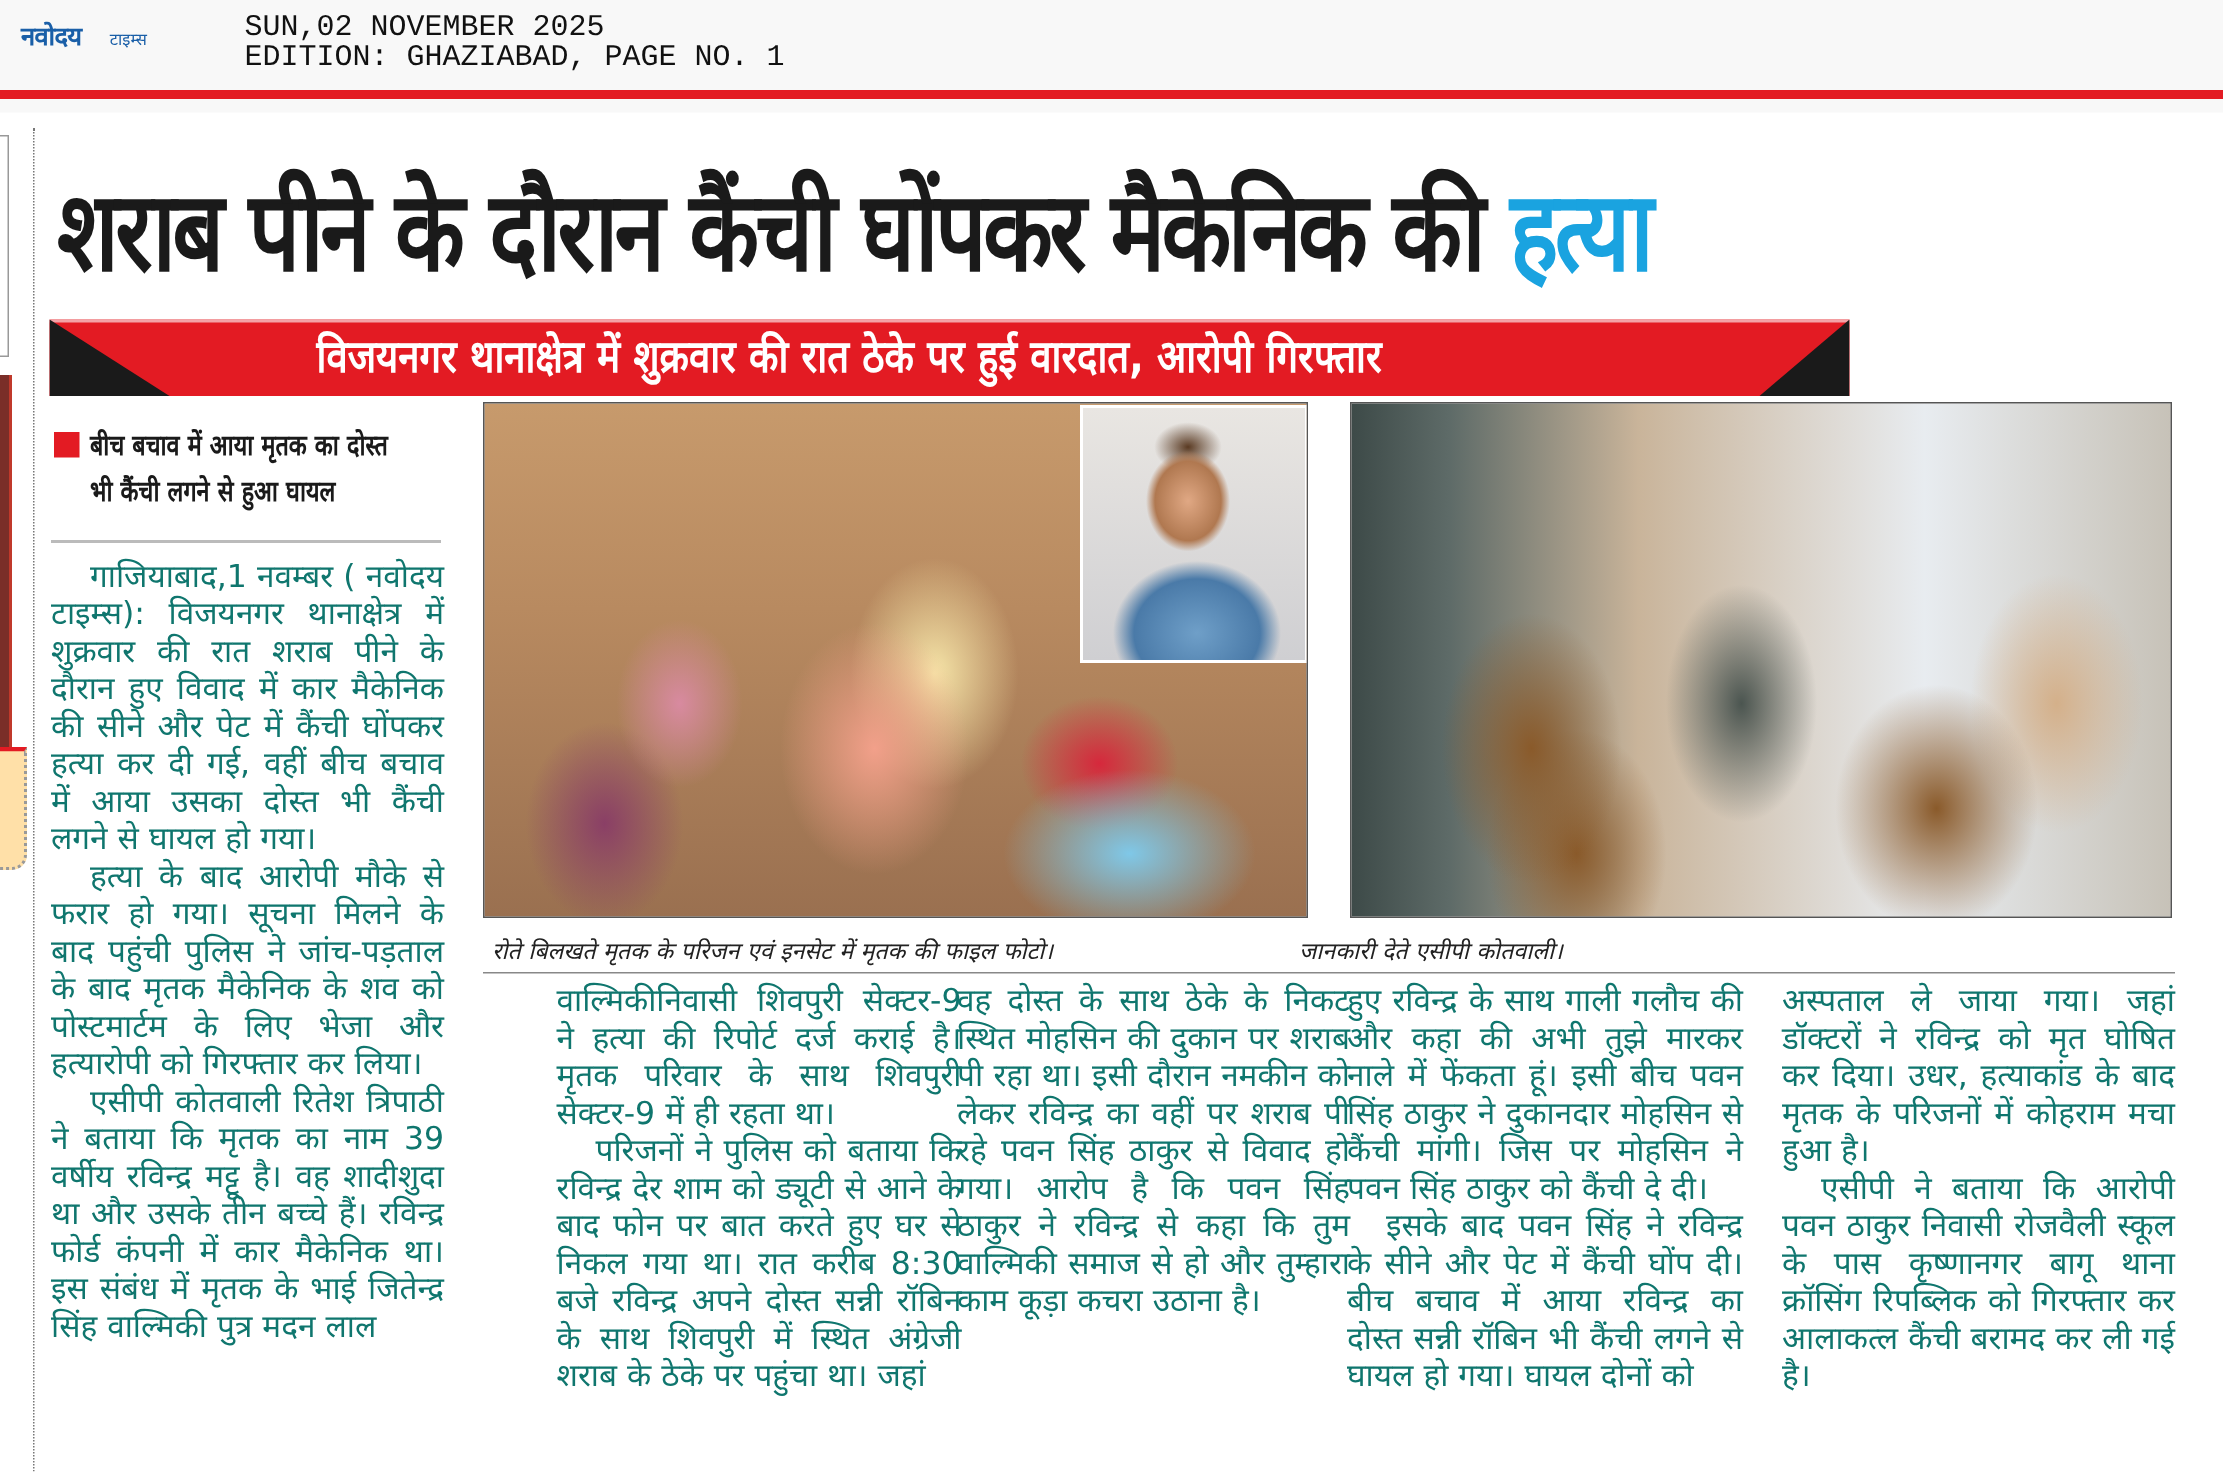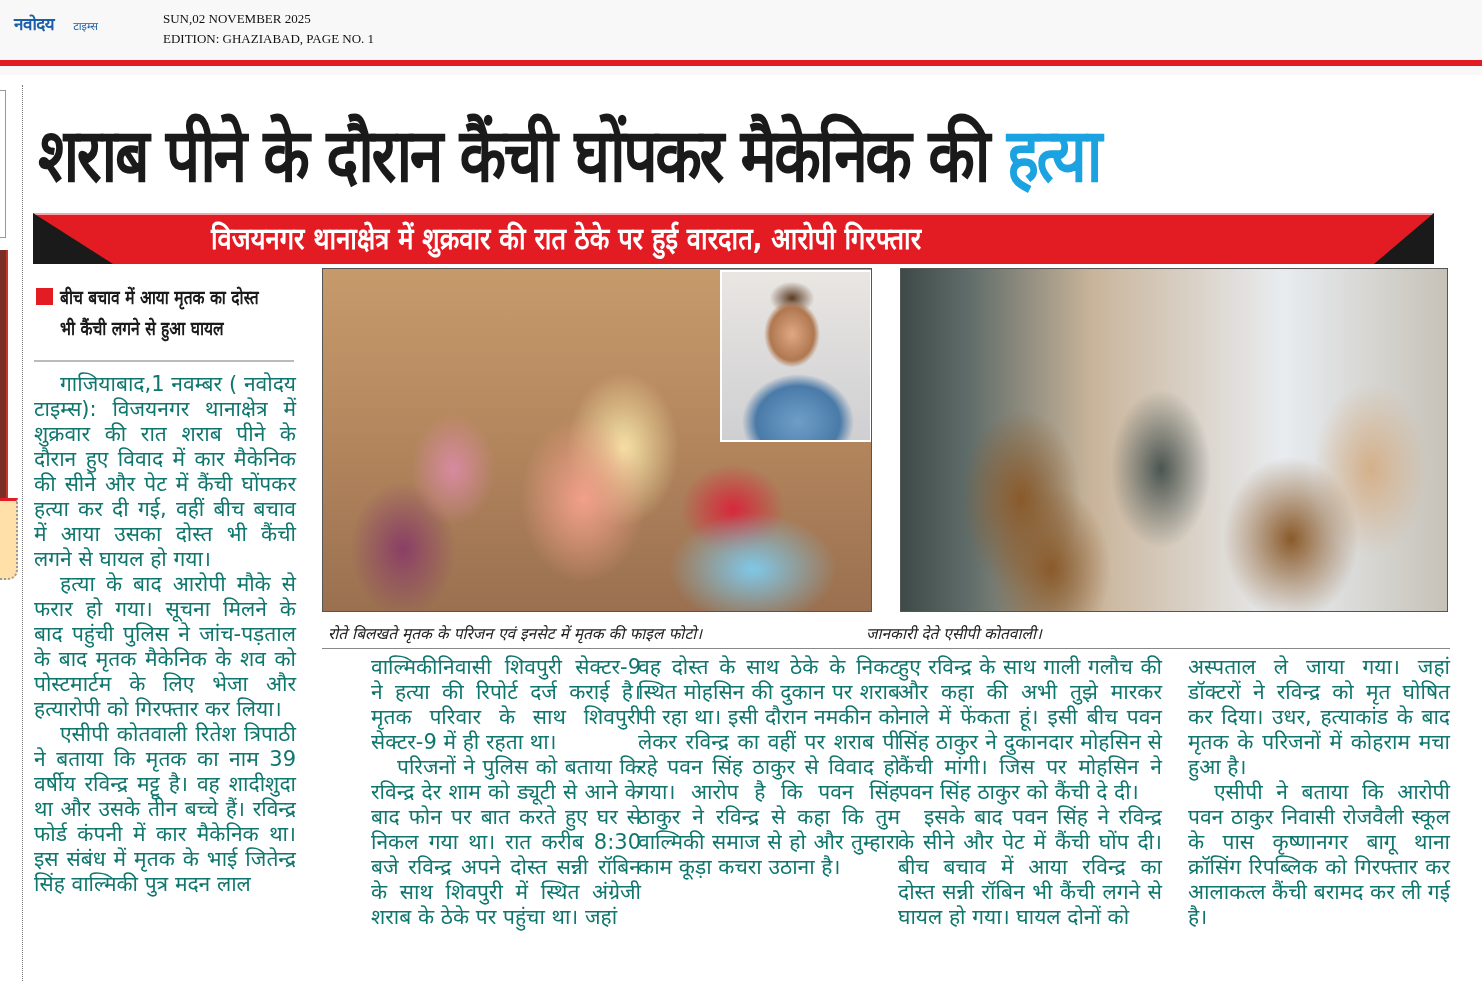--- a/index.html
+++ b/index.html
@@ -4,35 +4,35 @@
 <style>
   * { box-sizing: border-box; margin: 0; padding: 0; }
   html, body { width: 1482px; height: 981px; overflow: hidden; background: #fff; }
   body { font-family: "DejaVu Sans", sans-serif; color: #222; position: relative; }
 
   
   .topbar { position: absolute; left: 0; top: 0; width: 1482px; height: 75px; background: #f8f8f8; }
   .logo { position: absolute; left: 14px; top: 12px; display: flex; align-items: baseline; }
   .logo-main { font-family: "DejaVu Sans", sans-serif; font-weight: bold; font-size: 17px; color: #1a5fa8; letter-spacing: -0.5px; }
   .logo-sub { font-family: "DejaVu Sans", sans-serif; font-size: 11px; color: #1a5fa8; margin-left: 19px; }
-  .edition { position: absolute; left: 163px; top: 9px; font-family: Liberation Serif, serif; font-size: 13px; line-height: 20px; color: #111; }
+  .edition { position: absolute; left: 163px; top: 9px; font-family: Liberation Mono, monospace; font-size: 20px; line-height: 20px; color: #111; }
   .redrule { position: absolute; left: 0; top: 60px; width: 1482px; height: 6px; background: #e31b23; }
 
   
   .lm-box1 { position: absolute; left: 0; top: 90px; width: 6px; height: 148px; border: 1px solid #999; border-left: none; background: #fff; }
   .lm-box2 { position: absolute; left: 0; top: 250px; width: 8px; height: 298px; background: #7a2e28; border-right: 2px solid #c0392b; }
   .lm-box3 { position: absolute; left: 0; top: 498px; width: 18px; height: 82px; background: #ffe0a8; border-top: 3px solid #e31b23; border-radius: 0 0 10px 0; border-right: 2px dotted #999; border-bottom: 2px dotted #999; }
   .lm-dotted { position: absolute; left: 22px; top: 85px; width: 0; height: 896px; border-left: 1px dotted #777; }
 
   
   .headline { position: absolute; left: 38px; top: 100px; width: 1410px; height: 110px; font-family: "DejaVu Sans", sans-serif; font-weight: bold; font-size: 74px; line-height: 110px; color: #1a1a1a; white-space: nowrap; letter-spacing: -3px; transform: scaleX(0.82); transform-origin: left center; }
   .headline .hl-accent { color: #1aa3e0; }
 
   
-  .subband { position: absolute; left: 33px; top: 213px; width: 1401px; height: 51px; background: #e31b23; overflow: hidden; }
+  .subband { position: absolute; left: 33px; top: 213px; width: 1200px; height: 51px; background: #e31b23; overflow: hidden; }
   .subband .tri-left { position: absolute; left: 0; top: 0; width: 0; height: 0; border-top: 51px solid transparent; border-left: 80px solid #1a1a1a; }
   .subband .tri-right { position: absolute; right: 0; top: 0; width: 0; height: 0; border-bottom: 51px solid #1a1a1a; border-left: 60px solid transparent; }
   .subband .subline { position: absolute; left: 178px; top: 0; height: 51px; line-height: 51px; font-family: "DejaVu Sans", sans-serif; font-weight: bold; font-size: 30px; color: #fff; white-space: nowrap; transform: scaleX(0.85); transform-origin: left center; }
   .subband .whiteline { position: absolute; left: 0; top: 0; width: 100%; height: 2px; background: #fff; opacity: .6; }
 
   
   .kicker { position: absolute; left: 36px; top: 282px; width: 260px; }
   .kicker-square { position: absolute; left: 0; top: 6px; width: 17px; height: 17px; background: #e31b23; }
   .kicker-text { position: absolute; left: 24px; top: 0; width: 250px; font-family: "DejaVu Sans", sans-serif; font-weight: bold; font-size: 19px; line-height: 31px; color: #1a1a1a; transform: scaleX(0.82); transform-origin: left top; white-space: nowrap; }
   .kicker-rule { position: absolute; left: 34px; top: 360px; width: 260px; height: 2px; background: #bbb; }

